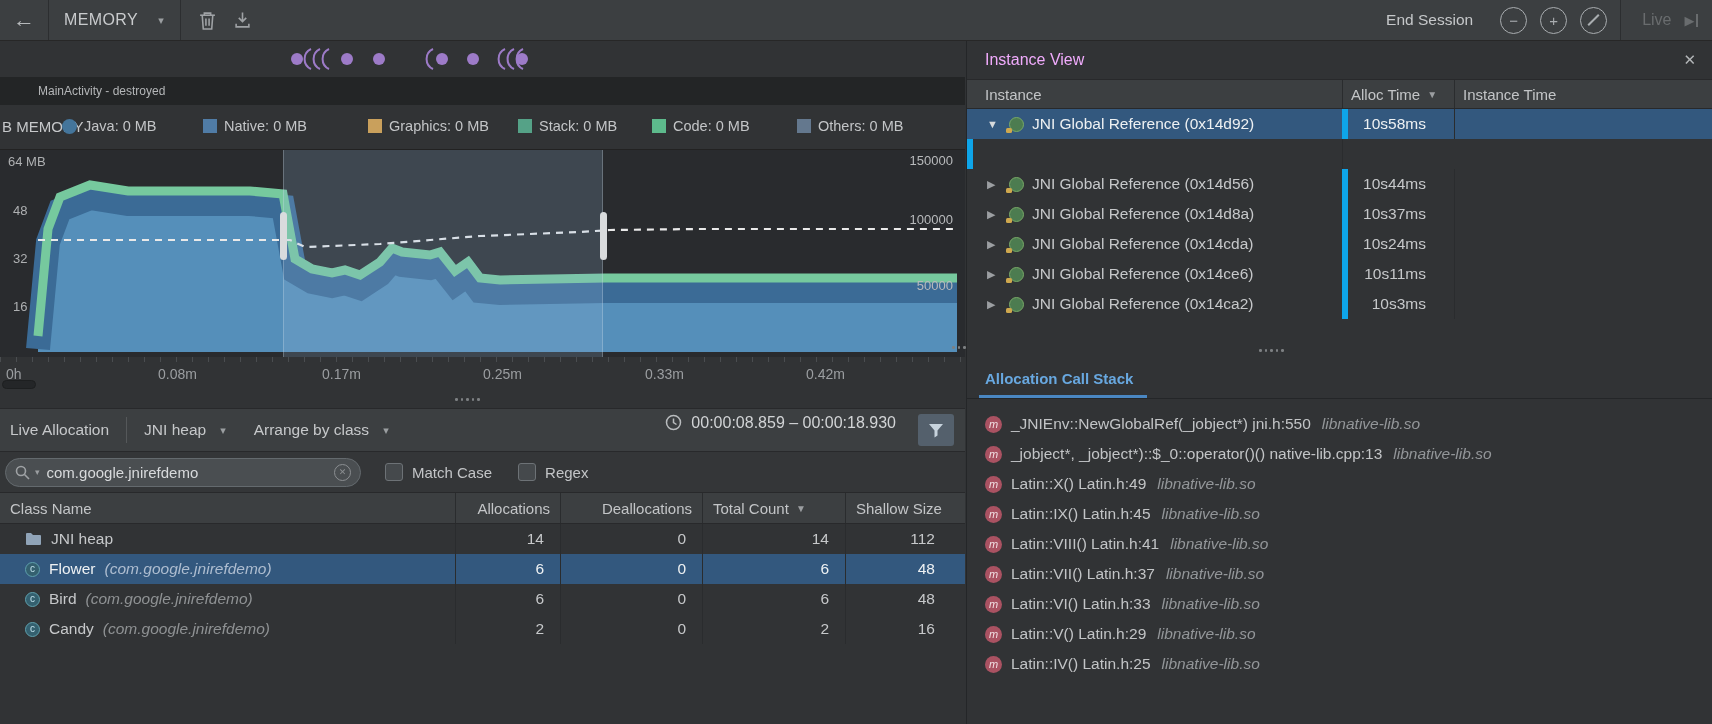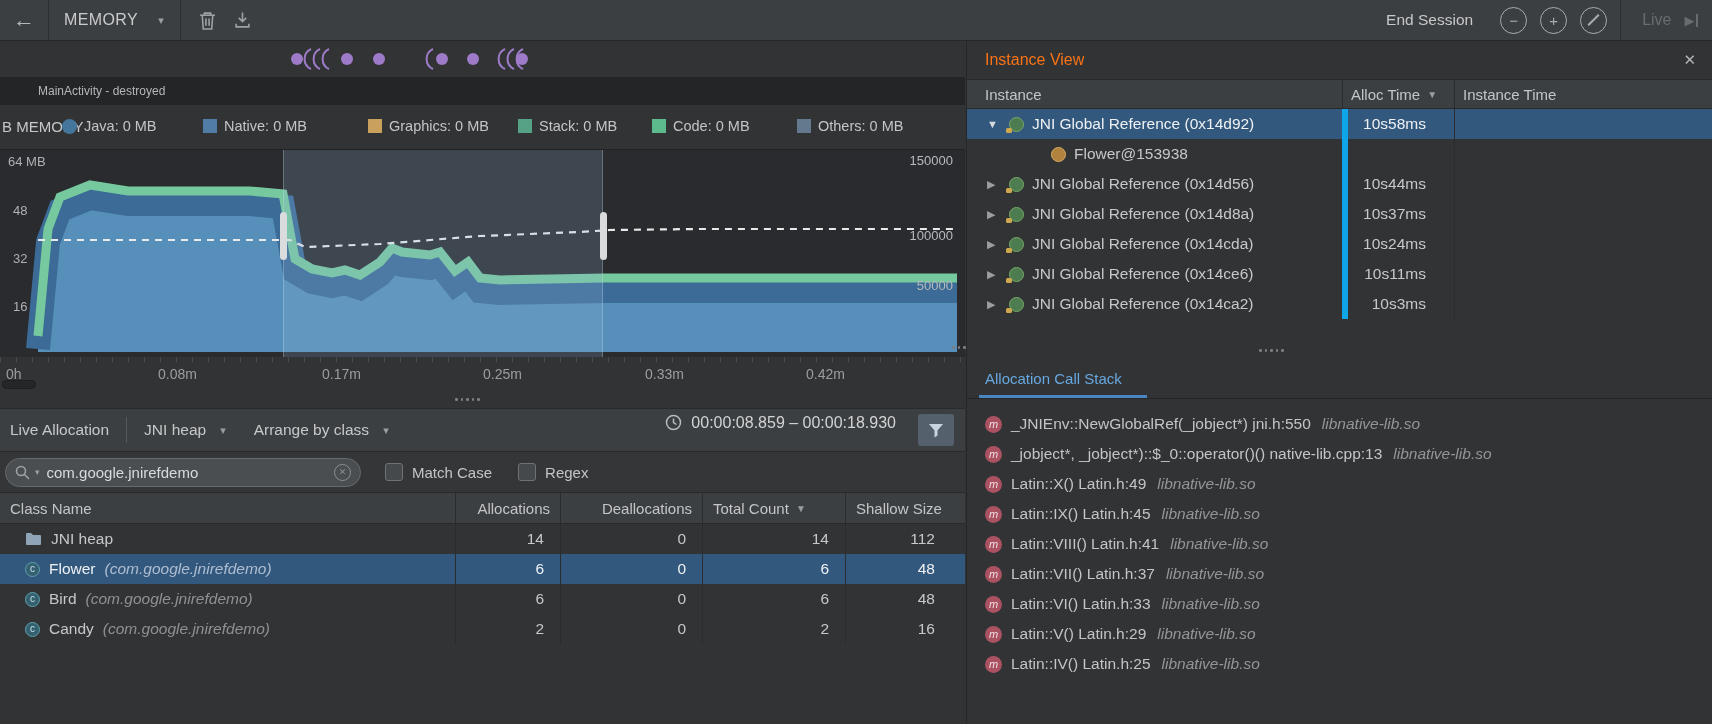--- a/index.html
+++ b/index.html
@@ -90,36 +90,36 @@
 .ic-class::after{content:"c";font-size:10px;color:#bfe0ea;font-style:normal;line-height:1}
 .ic-ref{width:15px;height:15px;border-radius:50%;background:#4c7c50;border:1.5px solid #78a967;position:relative}
 .ic-ref::before{content:"";position:absolute;left:-4px;bottom:-2px;width:6px;height:5px;background:#cfa84e;border-radius:1.5px}
 .ic-inst{width:15px;height:15px;border-radius:50%;background:#b0823e;border:1.5px solid #d6ac64}
 .ic-m{width:17px;height:17px;border-radius:50%;background:#aa5262;display:flex;align-items:center;justify-content:center}
 .ic-m::after{content:"m";font-size:11px;color:#f0dde1;font-style:italic;line-height:1}
 
 
 .right-pane{position:absolute;top:41px;left:966px;right:0;bottom:0;border-left:1px solid #242628;background:#313335}
 .iv-title-row{position:absolute;top:0;left:0;right:0;height:38px;display:flex;align-items:center}
-.iv-title{margin-left:18px;font-size:16px;color:#f97316}
+.iv-title{margin-left:18px;font-size:16px;color:#f0abfc}
 .iv-close{margin-left:auto;margin-right:16px;color:#b3b6b8;font-size:15px}
 .iv-cols{position:absolute;top:38px;left:0;right:0;height:30px;background:#3c3f41;border-top:1px solid #28292b;border-bottom:1px solid #28292b;display:grid;grid-template-columns:375px 112px 1fr;font-size:15px;color:#c3c5c7}
 .iv-cols>div{display:flex;align-items:center;padding:0 8px;overflow:hidden}
 .iv-cols>div:first-child{padding-left:18px}
 .iv-rows{position:absolute;top:68px;left:0;right:0}
 .iv-row{height:30px;display:grid;grid-template-columns:375px 112px 1fr;align-items:stretch;font-size:15.5px;color:#c6c8ca}
 .iv-row.sel{background:#33587e;color:#eef1f3}
 .iv-inst{display:flex;align-items:center;gap:8px;padding-left:20px;overflow:hidden;white-space:nowrap}
 .iv-inst.child{padding-left:84px}
 .tree-arrow{width:14px;font-size:11px;color:#9b9ea1;flex:none}
 .iv-row.sel .tree-arrow{color:#d7dadc}
 .iv-alloc{display:flex;align-items:center;justify-content:flex-end;padding-right:28px;border-left:6px solid #0ea5e9}
 .iv-dealloc{border-left:1px solid #2a2c2e}
 .tab-row{position:absolute;top:320px;left:0;right:0;height:38px;border-bottom:1px solid #242628}
-.tab{position:absolute;left:18px;top:9px;font-size:15px;font-weight:normal;color:#68a8e0}
+.tab{position:absolute;left:18px;top:9px;font-size:15px;font-weight:bold;color:#68a8e0}
 .tab-underline{position:absolute;left:12px;top:34px;width:168px;height:2.5px;background:#4a87c2}
 .frames{position:absolute;top:368px;left:0;right:0;bottom:0;overflow:hidden}
 .frame{height:30px;display:flex;align-items:center;gap:9px;padding-left:18px;white-space:nowrap;overflow:hidden;font-size:15.5px;color:#c2c4c6}
 .frame-lib{font-style:italic;color:#939699;margin-left:2px}
 </style>
 </head>
 <body>
 
 <div id="app">
 
@@ -227,21 +227,21 @@
         <polyline points="38,90 290,90 305,97 380,94 430,90 480,86 530,84 580,82 610,80 700,79 957,79" fill="none" stroke="#e9e9e9" stroke-width="2.2" stroke-dasharray="7 6"></polyline>
       </svg>
       <div class="sel-overlay"></div>
       <span class="sel-handle" style="left:280px"></span>
       <span class="sel-handle" style="left:600px"></span>
       <span class="ytick" style="left:8px;top:4px">64 MB</span>
       <span class="ytick" style="left:13px;top:53px">48</span>
       <span class="ytick" style="left:13px;top:101px">32</span>
       <span class="ytick" style="left:13px;top:149px">16</span>
       <span class="ytick right" style="top:3px">150000</span>
-      <span class="ytick right" style="top:78px">100000</span>
+      <span class="ytick right" style="top:62px">100000</span>
       <span class="ytick right" style="top:128px">50000</span>
     </div>
 
     <div class="axis-row">
       <div class="tickmarks"></div>
       <span class="xtick" style="left:6px">0h</span>
       <span class="xtick" style="left:158px">0.08m</span>
       <span class="xtick" style="left:322px">0.17m</span>
       <span class="xtick" style="left:483px">0.25m</span>
       <span class="xtick" style="left:645px">0.33m</span>
@@ -401,24 +401,20 @@
       <div class="iv-row sel">
         <div class="iv-inst">
           <span class="tree-arrow">▼</span>
           <span class="ic ic-ref"></span>
           <span>JNI Global Reference (0x14d92)</span>
         </div>
         <div class="iv-alloc">10s58ms</div>
         <div class="iv-dealloc"></div>
       </div>
       <div class="iv-row">
-        <div class="iv-inst child">
-          <span class="ic ic-inst"></span>
-          <span>Flower@153938</span>
-        </div>
         <div class="iv-alloc"></div>
         <div class="iv-dealloc"></div>
       </div>
       <div class="iv-row">
         <div class="iv-inst">
           <span class="tree-arrow">▶</span>
           <span class="ic ic-ref"></span>
           <span>JNI Global Reference (0x14d56)</span>
         </div>
         <div class="iv-alloc">10s44ms</div>

